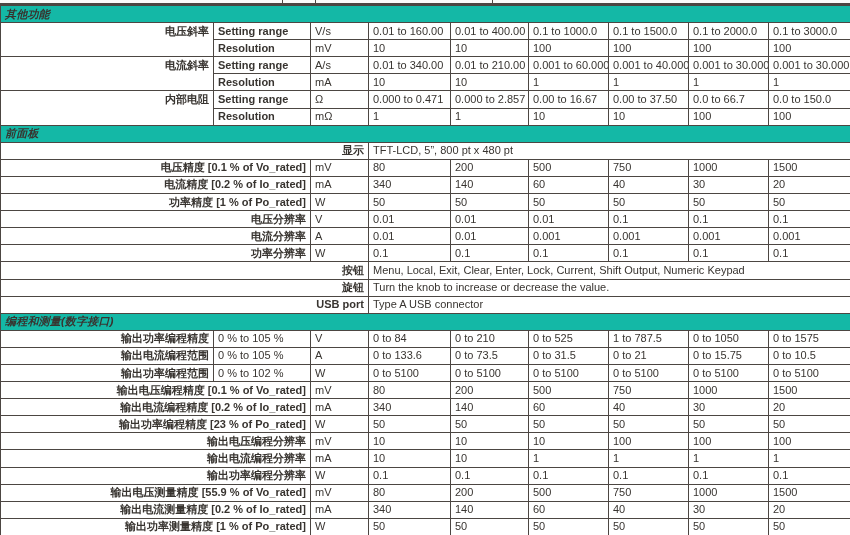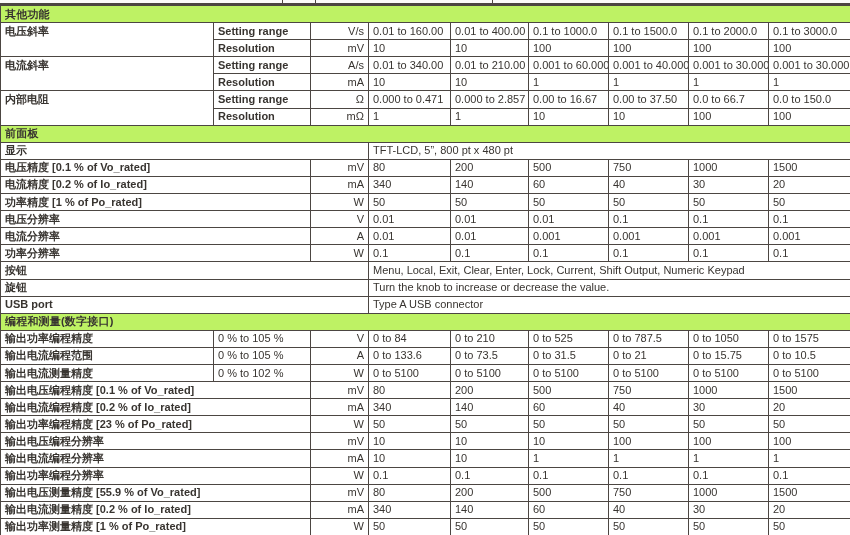--- a/index.html
+++ b/index.html
@@ -6,27 +6,27 @@
   body{width:850px;height:535px;overflow:hidden;
        font-family:"Liberation Sans","DejaVu Sans",sans-serif;
        color:#383430;}
   #top-strip{position:relative;width:850px;height:3px;background:#fbfbfa;
              border-bottom:2px solid #4c4642;}
   .tick{position:absolute;top:0;width:1px;height:3px;background:#4c4642;}
   table.spec{border-collapse:collapse;table-layout:fixed;width:850px;}
   table.spec td{border:1px solid #4c4642;height:16.1px;padding:0 4px;
                 font-size:11px;line-height:13px;white-space:nowrap;
                 overflow:hidden;vertical-align:middle;}
-  td.section{background:#bef264;font-weight:bold;font-size:11.5px;
-             padding-left:6px;letter-spacing:0.2px;}
-  td.lbl{font-weight:bold;padding-left:6px;}
+  td.section{background:#14b8a6;font-weight:bold;font-size:11.5px;
+             padding-left:6px;letter-spacing:0.2px;font-style:italic;}
+  td.lbl{font-weight:bold;padding-left:6px;text-align:right;}
   td.lbl.top{vertical-align:top;padding-top:2px;}
   td.sub{font-weight:bold;padding-left:6px;}
   td.pct{font-weight:normal;padding-left:6px;}
-  td.unit{text-align:right;font-weight:normal;}
+  td.unit{text-align:left;font-weight:normal;}
   td.val{font-weight:normal;padding-left:5px;}
 </style>
 </head>
 <body>
 
 <div id="top-strip">
   <div class="tick" style="left:282px"></div>
   <div class="tick" style="left:315px"></div>
   <div class="tick" style="left:492px"></div>
 </div>
@@ -192,37 +192,37 @@
       <tr>
         <td class="section" colspan="9">编程和测量(数字接口)</td>
       </tr>
       <tr>
         <td class="lbl">输出功率编程精度</td>
         <td class="pct">0 % to 105 %</td>
         <td class="unit">V</td>
         <td class="val">0 to 84</td>
         <td class="val">0 to 210</td>
         <td class="val">0 to 525</td>
-        <td class="val">0 to 787.5</td>
+        <td class="val">1 to 787.5</td>
         <td class="val">0 to 1050</td>
         <td class="val">0 to 1575</td>
       </tr>
       <tr>
         <td class="lbl">输出电流编程范围</td>
         <td class="pct">0 % to 105 %</td>
         <td class="unit">A</td>
         <td class="val">0 to 133.6</td>
         <td class="val">0 to 73.5</td>
         <td class="val">0 to 31.5</td>
         <td class="val">0 to 21</td>
         <td class="val">0 to 15.75</td>
         <td class="val">0 to 10.5</td>
       </tr>
       <tr>
-        <td class="lbl">输出电流测量精度</td>
+        <td class="lbl">输出功率编程范围</td>
         <td class="pct">0 % to 102 %</td>
         <td class="unit">W</td>
         <td class="val">0 to 5100</td>
         <td class="val">0 to 5100</td>
         <td class="val">0 to 5100</td>
         <td class="val">0 to 5100</td>
         <td class="val">0 to 5100</td>
         <td class="val">0 to 5100</td>
       </tr>
       <tr>

